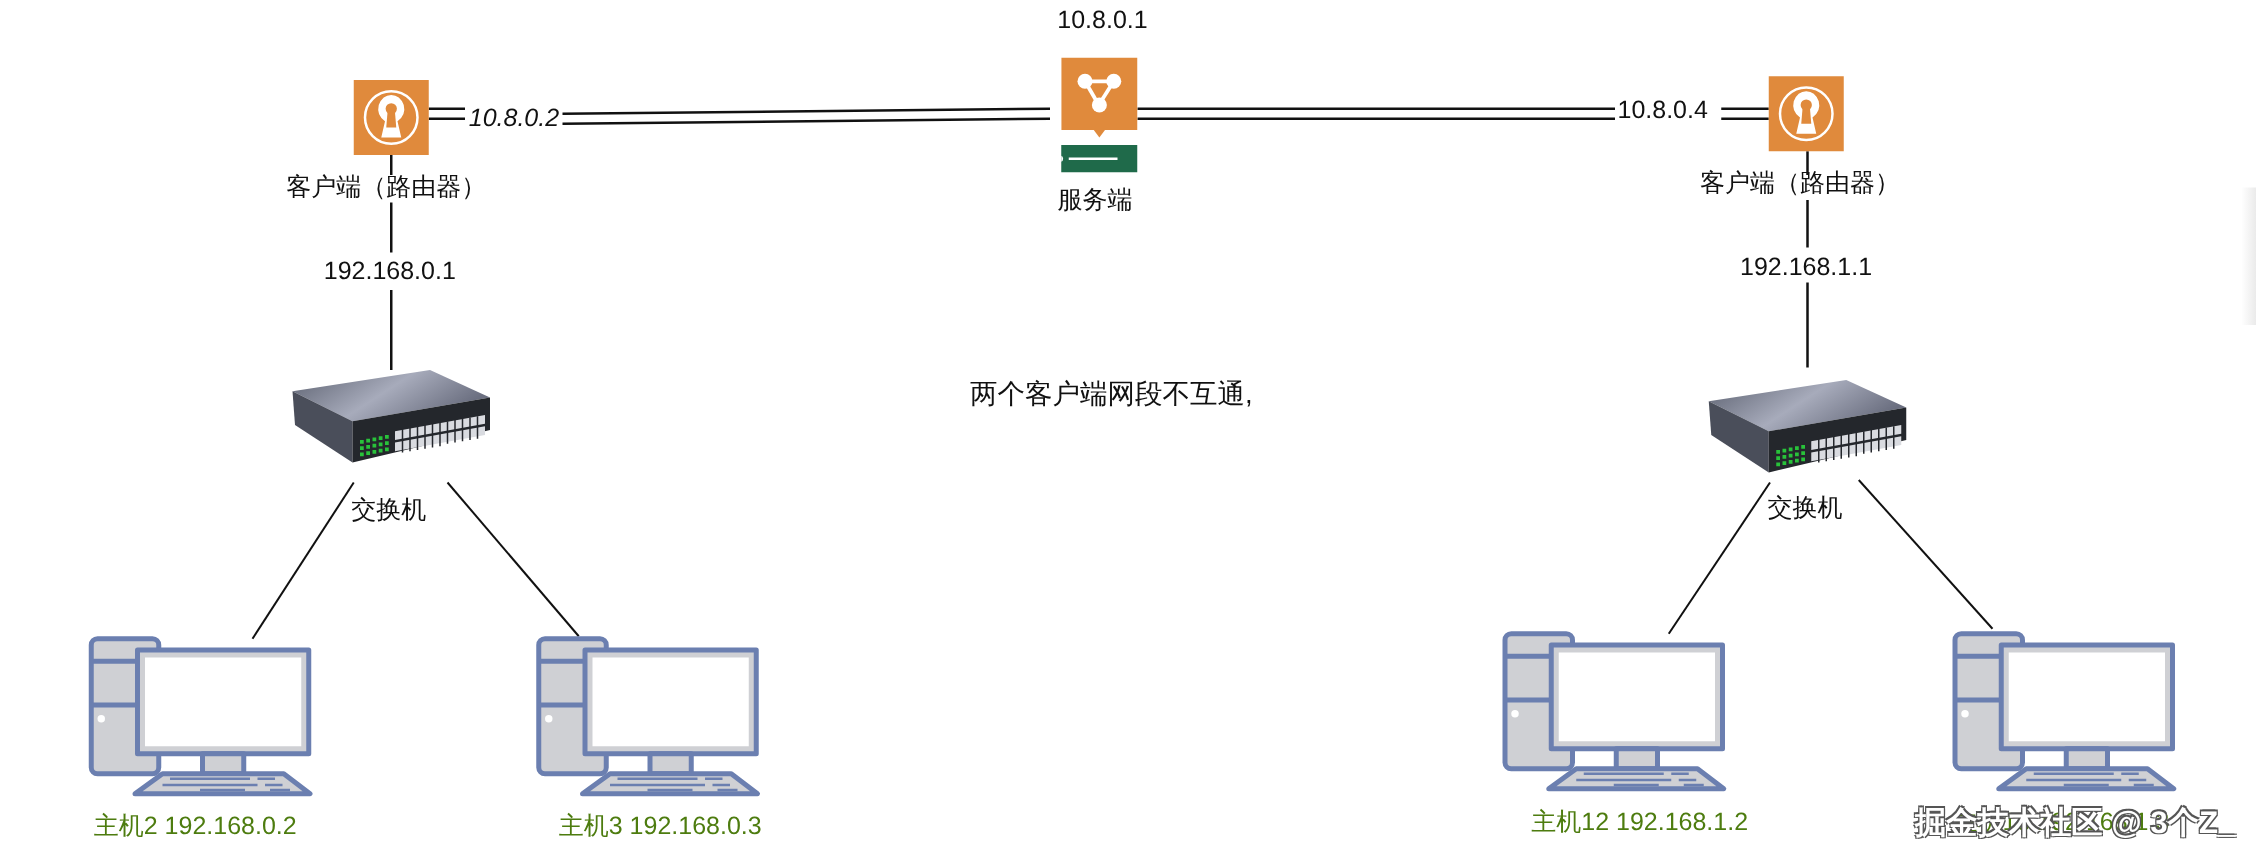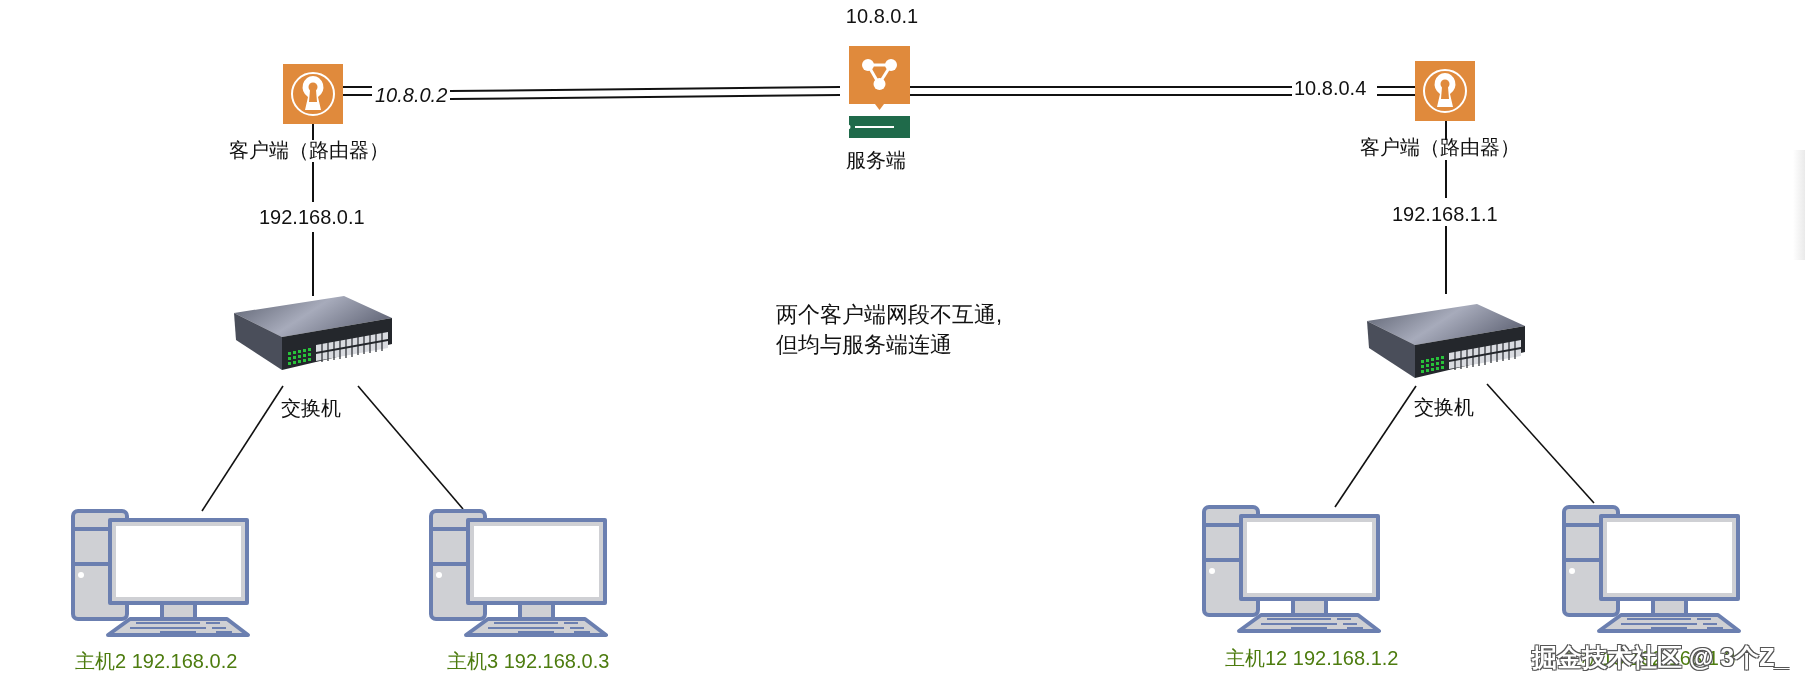--- a/index.html
+++ b/index.html
@@ -180,21 +180,20 @@
         <line x1="138" y1="43" x2="138" y2="61"></line>
         <line x1="144" y1="42" x2="144" y2="60"></line>
         <line x1="150" y1="41" x2="150" y2="59"></line>
     </g>
   </svg>
 </div>
 <div class="lbl" style="left:1414px;top:397px;">交换机</div>
 
 <div class="note" style="left:889px;top:300px;">
   <div>两个客户端网段不互通,</div>
-  <div>但均与服务端连通</div>
 </div>
 
 <div class="abs" style="left:70px;top:508px;width:182px;height:130px;">
   <svg width="182" height="130" viewBox="0 0 182 130">
     <g stroke="#6b7fb0" stroke-width="4" fill="#cfd0d4" stroke-linejoin="round">
       <rect x="3" y="3" width="54" height="108" rx="5"></rect>
       <line x1="3" y1="21" x2="57" y2="21"></line>
       <line x1="3" y1="56" x2="57" y2="56"></line>
       <rect x="40" y="12" width="137" height="83"></rect>
       <rect x="92" y="95" width="33" height="16"></rect>

